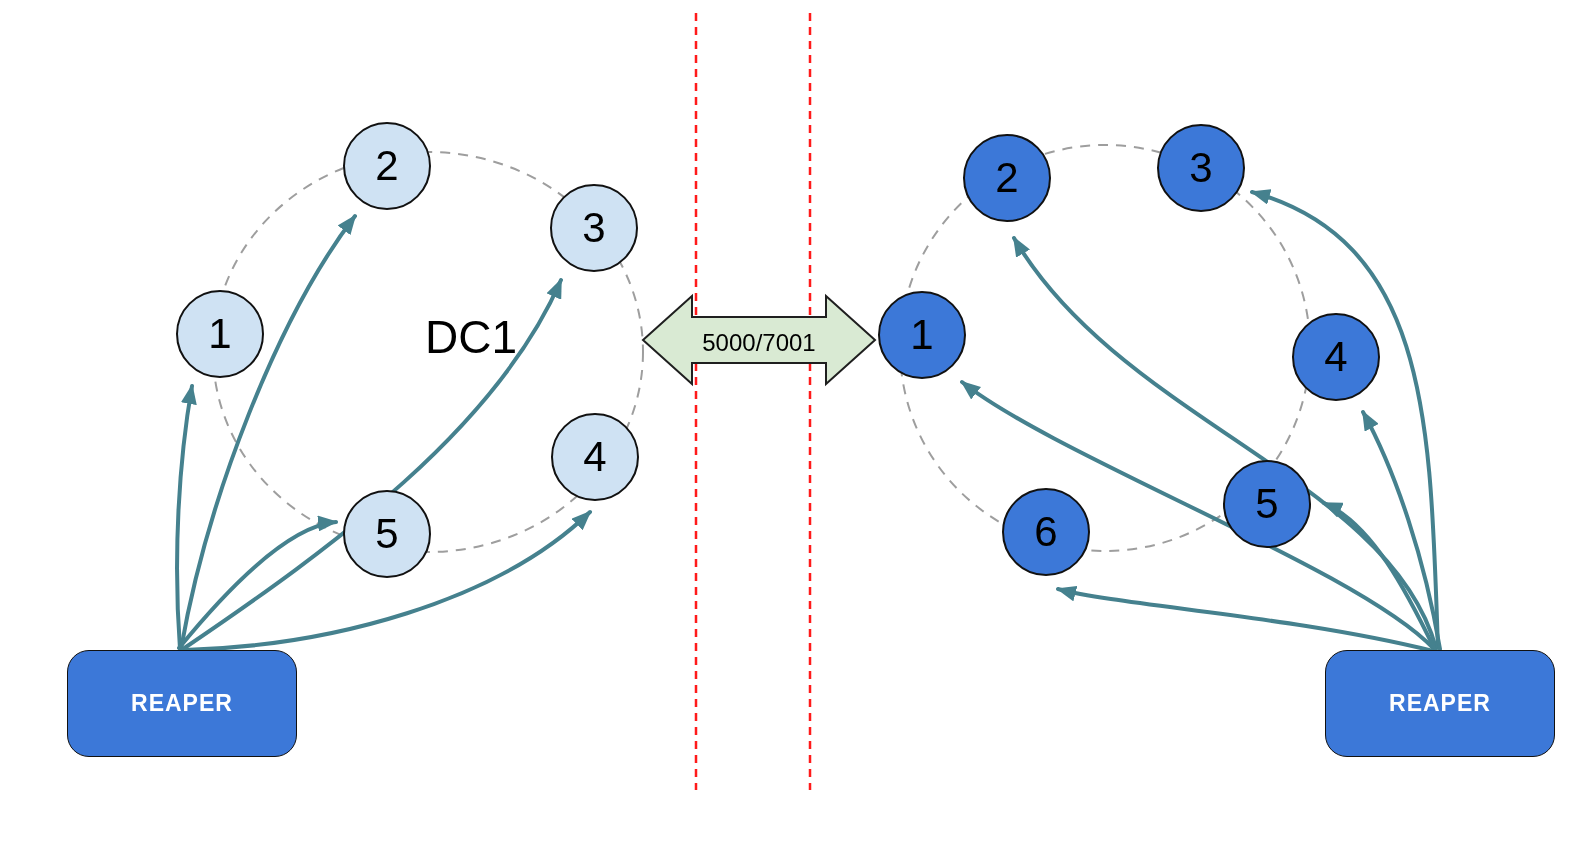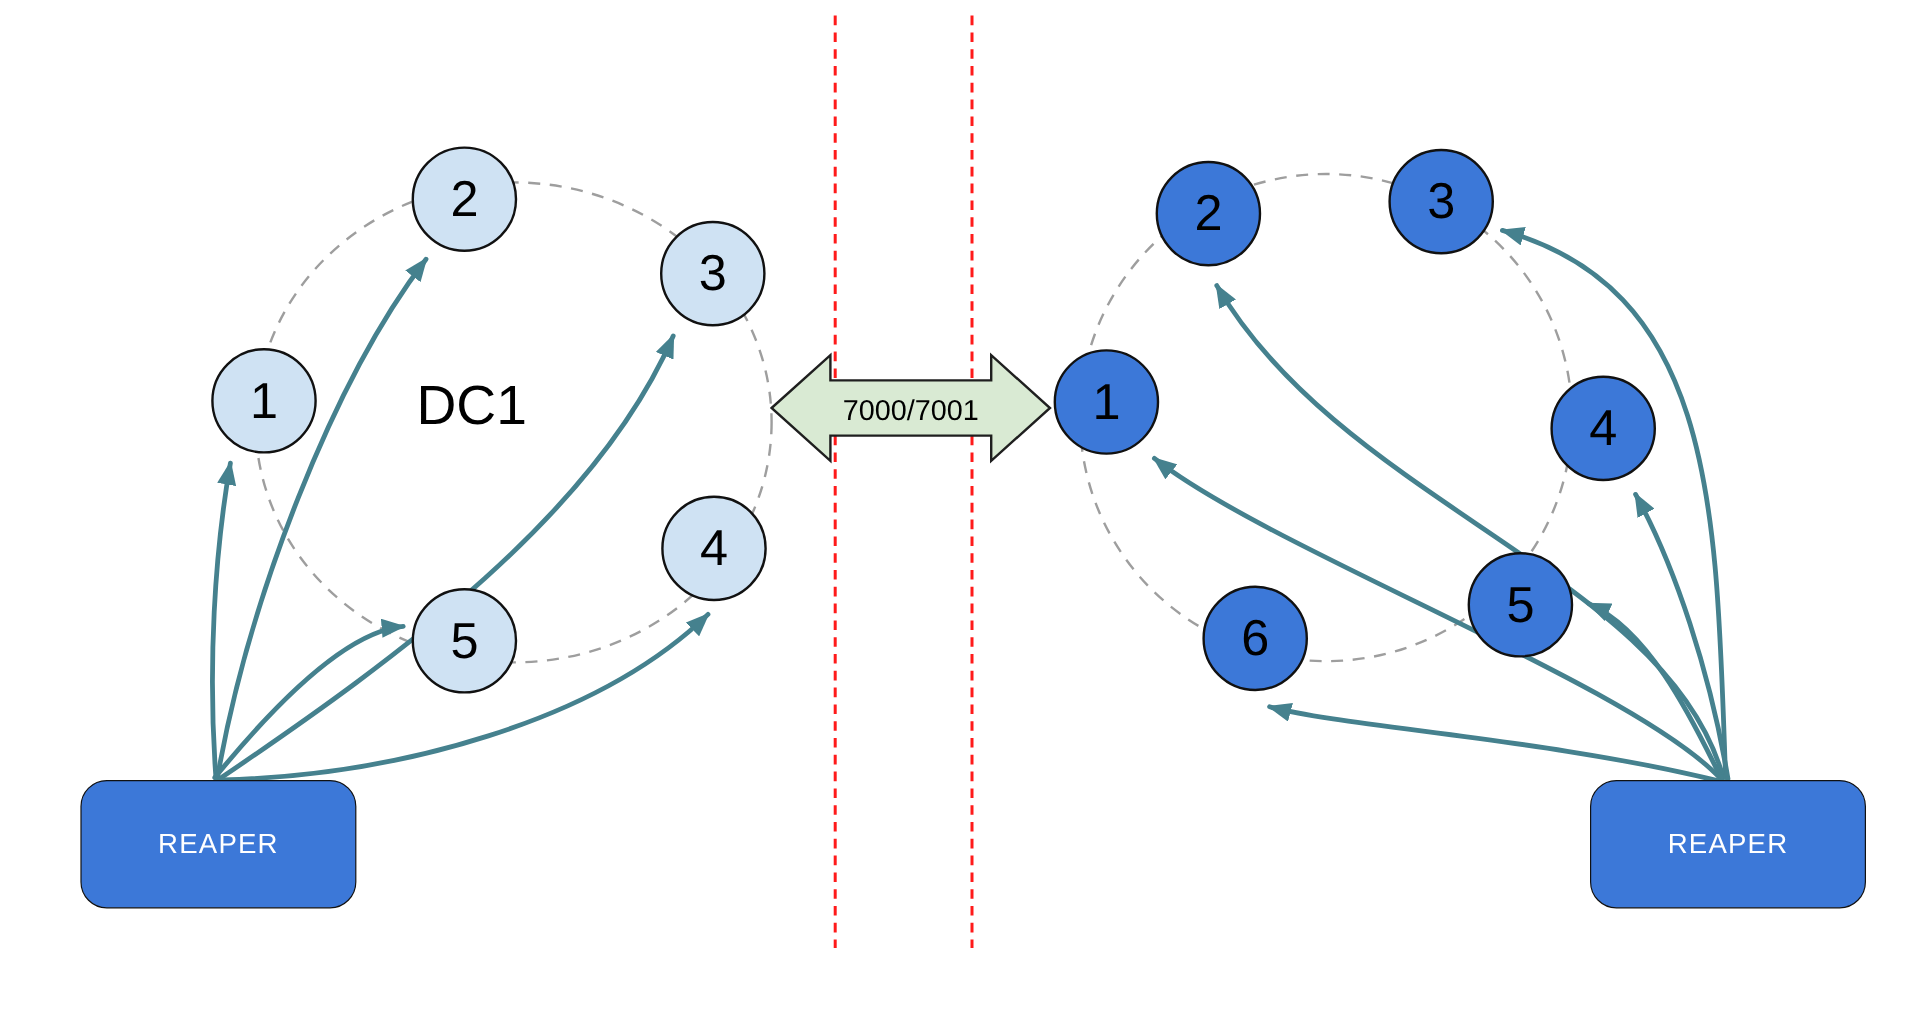--- a/index.html
+++ b/index.html
@@ -13,29 +13,29 @@
   .node{
     position:absolute;width:88px;height:88px;border-radius:50%;
     border:2.5px solid var(--node-stroke,#111);
     display:flex;align-items:center;justify-content:center;
     font-size:42px;line-height:1;color:var(--text-color,#000);
     box-sizing:border-box;
   }
   .node.dc1{background:var(--dc1-node-fill,#cfe2f3);}
   .node.dc2{background:var(--dc2-node-fill,#3c78d8);}
   .dc-label{
-    position:absolute;width:170px;text-align:left;
+    position:absolute;width:170px;text-align:right;
     font-size:46px;color:var(--text-color,#000);
   }
   .reaper{
     position:absolute;width:230px;height:107px;box-sizing:border-box;
     background:var(--reaper-fill,#3c78d8);
     border:1.5px solid #111;border-radius:22px;
     display:flex;align-items:center;justify-content:center;
-    color:var(--reaper-text,#fff);font-weight:normal;font-size:23px;
+    color:var(--reaper-text,#fff);font-weight:bold;font-size:23px;
     letter-spacing:1px;
   }
   .link-label{
     position:absolute;left:679px;top:329px;width:160px;text-align:center;
     font-size:24px;color:var(--text-color,#000);
   }
 </style>
 </head>
 <body>
 
@@ -82,18 +82,18 @@
 
   <div class="node dc2" style="left:878px;top:291px">1</div>
   <div class="node dc2" style="left:963px;top:134px">2</div>
   <div class="node dc2" style="left:1157px;top:124px">3</div>
   <div class="node dc2" style="left:1292px;top:313px">4</div>
   <div class="node dc2" style="left:1223px;top:460px">5</div>
   <div class="node dc2" style="left:1002px;top:488px">6</div>
 
   <div class="dc-label" style="left:347px;top:310px">DC1</div>
 
-  <div class="link-label">7000/7001</div>
+  <div class="link-label">5000/7001</div>
 
   <div class="reaper" style="left:67px;top:650px">REAPER</div>
   <div class="reaper" style="left:1325px;top:650px">REAPER</div>
 
 </div>
 
 </body></html>

